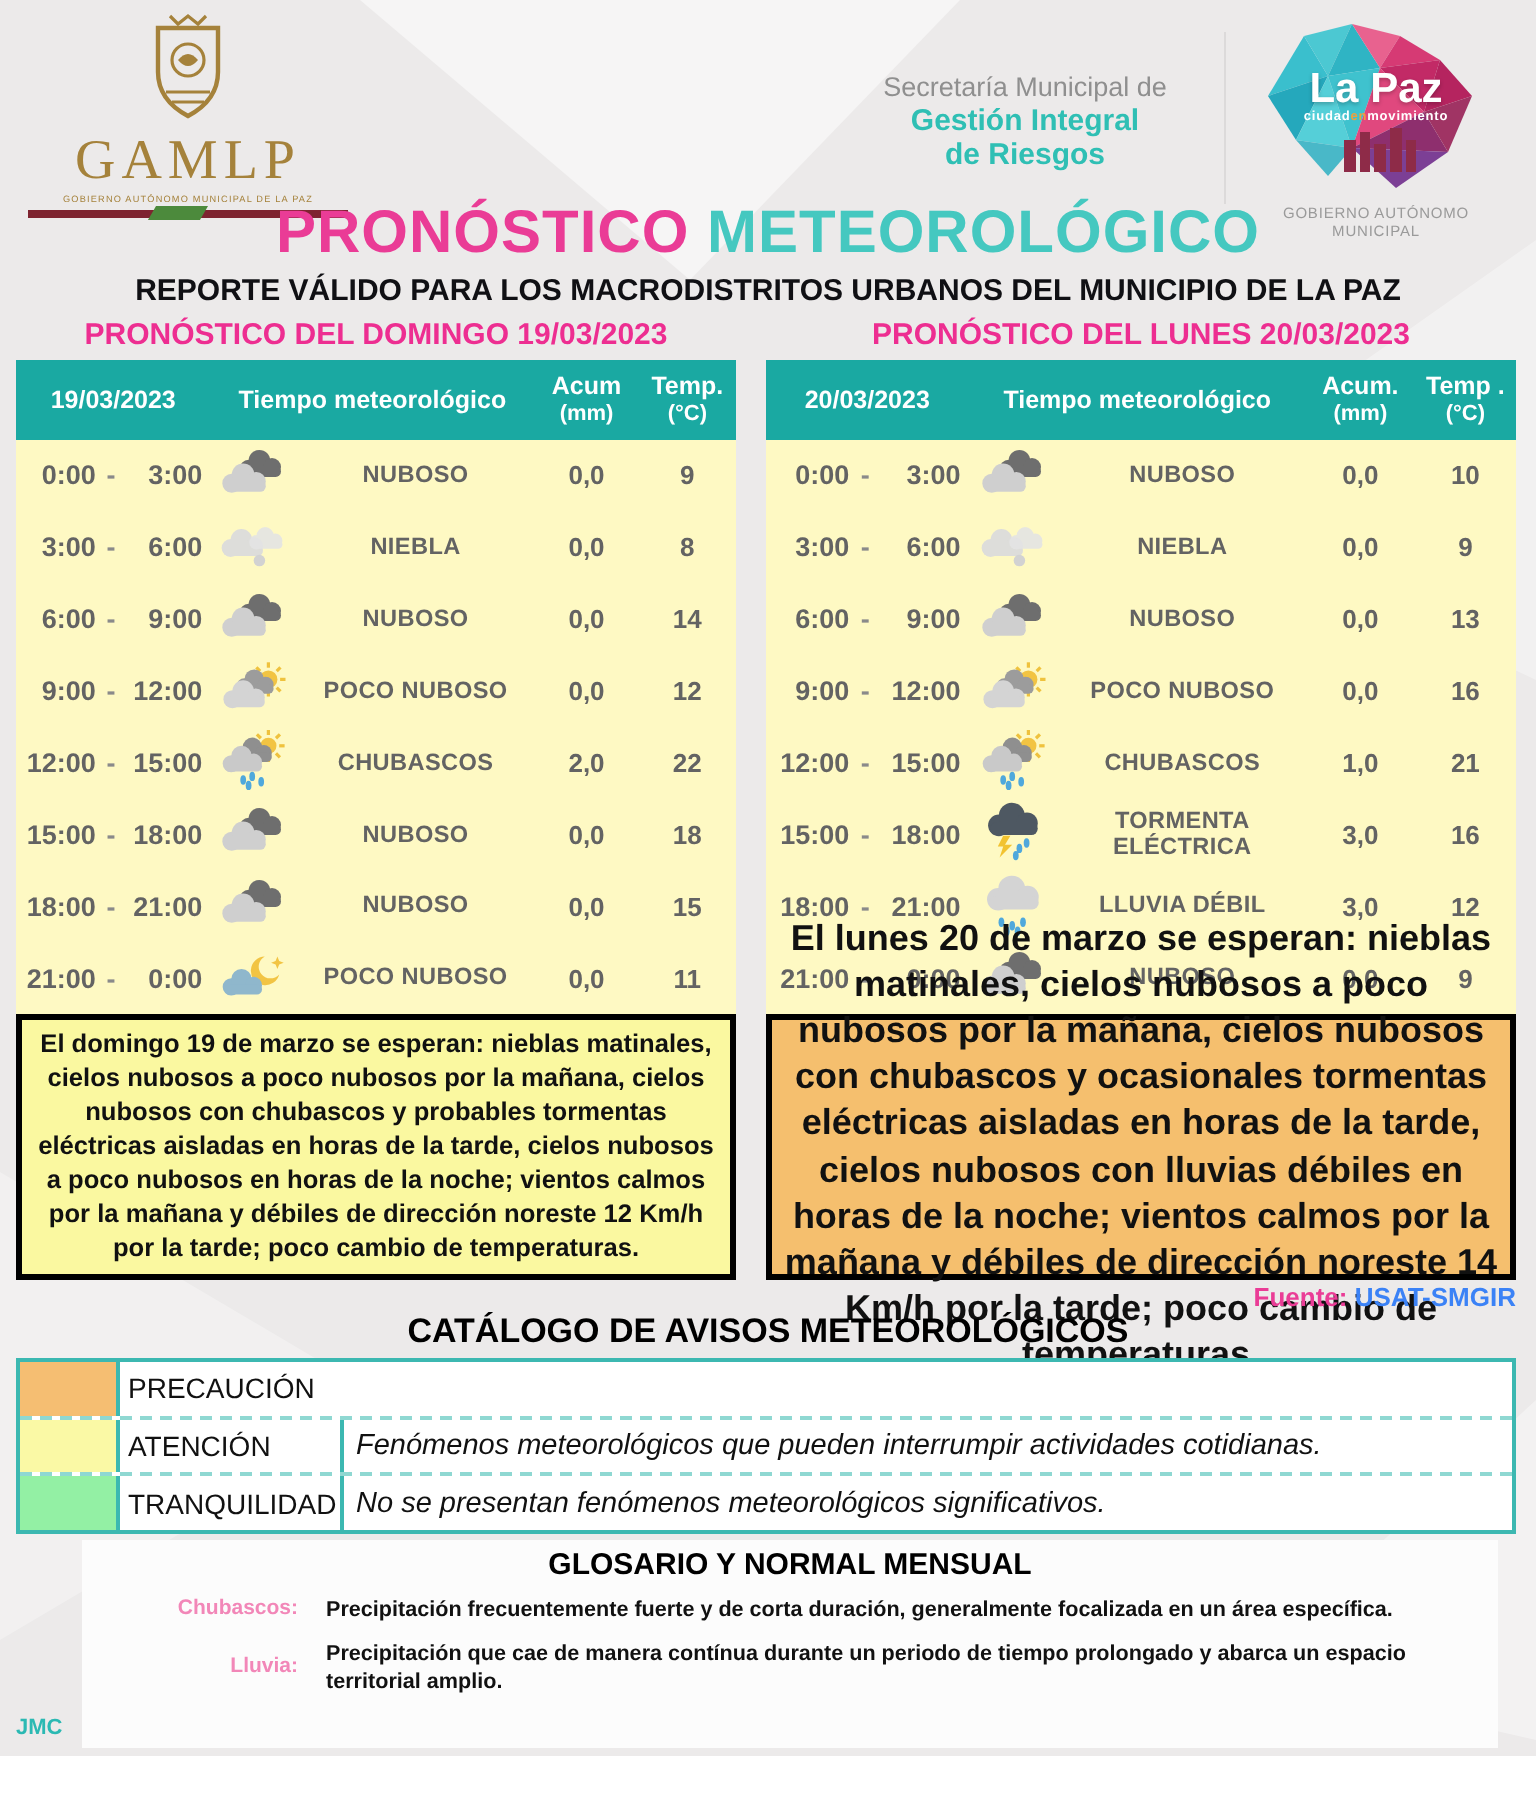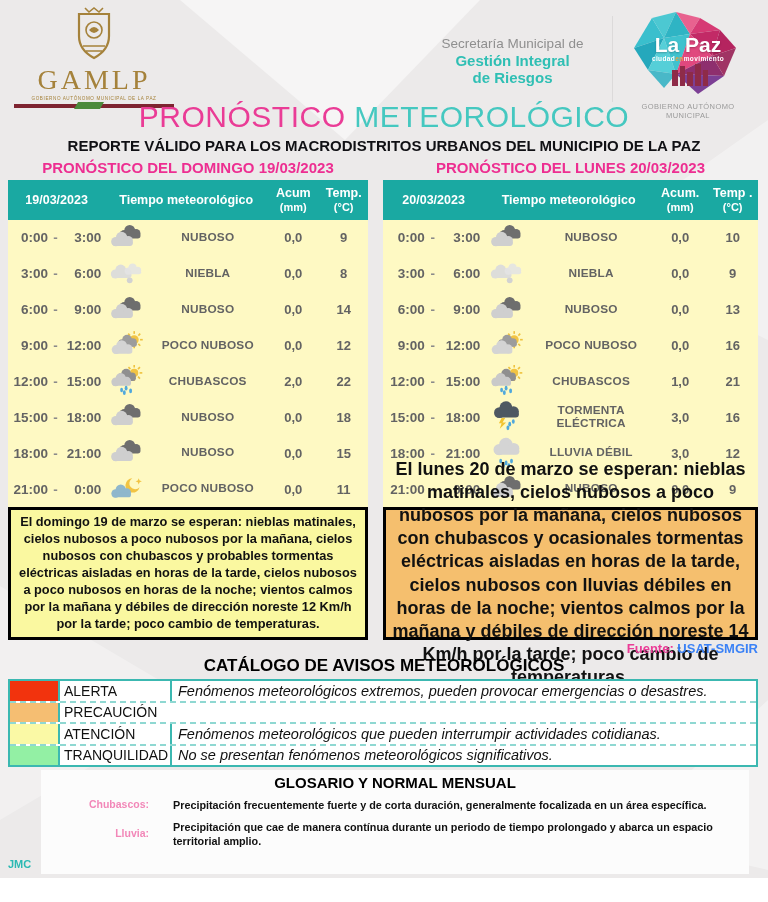--- a/index.html
+++ b/index.html
@@ -29,21 +29,21 @@
   .lapaz{position:absolute;left:622px;top:8px;width:132px;text-align:center;}
   .lapaz .mosaic{position:relative;width:120px;height:92px;margin:0 auto;}
   .lapaz .lp-text{position:absolute;left:0;top:26px;width:120px;text-align:center;color:#fff;
     font-weight:bold;font-size:21px;line-height:1;text-shadow:0 1px 2px rgba(0,0,0,.25);}
   .lapaz .lp-tag{position:absolute;left:0;top:47px;width:120px;text-align:center;color:#fff;
     font-size:6.5px;font-weight:bold;letter-spacing:.4px;}
   .lapaz .lp-tag .en{color:#F0A03C;}
   .lapaz .cap{color:#9A9A9A;font-size:7.5px;font-weight:normal;letter-spacing:.4px;margin-top:2px;}
 
   .main-title{position:absolute;left:0;top:100px;width:768px;text-align:center;
-    font-size:30px;font-weight:400;letter-spacing:.5px;line-height:1.1;}
+    font-size:30px;font-weight:700;letter-spacing:.5px;line-height:1.1;}
   .main-title .t1{color:#EA3C96;}
   .main-title .t2{color:#45C8C0;}
   .subtitle{position:absolute;left:0;top:137px;width:768px;text-align:center;
     font-size:15px;font-weight:bold;color:#101014;}
 
   
   .wtitle{position:absolute;top:159px;text-align:center;font-size:15px;font-weight:bold;color:#ED2E91;}
   .wtitle.left{left:8px;width:360px;}
   .wtitle.right{left:383px;width:375px;}
   .whead{position:absolute;top:180px;height:40px;background:#1AA9A2;color:#fff;
@@ -83,21 +83,21 @@
   .cat-row{flex:1;display:grid;grid-template-columns:48px 112px 1fr;align-items:stretch;}
   .cat-row + .cat-row{border-top:2px dashed #8FD8D2;}
   .cat-label{border-left:2px solid #3CB8B1;display:flex;align-items:center;padding-left:4px;
     font-size:14px;color:#111;}
   .cat-desc{border-left:2px solid #3CB8B1;display:flex;align-items:center;padding-left:6px;
     font-size:14.5px;font-style:italic;color:#111;}
 
   
   .glossary{position:absolute;left:41px;top:770px;width:708px;height:104px;background:#FCFCFC;}
   .glo-title{text-align:center;font-size:15px;font-weight:bold;color:#000;padding-top:4px;}
-  .glo-item{display:grid;grid-template-columns:108px 1fr;column-gap:24px;align-items:center;margin-top:7px;}
+  .glo-item{display:grid;grid-template-columns:108px 1fr;column-gap:14px;align-items:center;margin-top:7px;}
   .glo-term{color:#F287B8;font-weight:bold;font-size:10.5px;text-align:right;line-height:1.3;}
   .glo-def{color:#111;font-weight:bold;font-size:10.8px;line-height:1.35;padding-right:14px;}
   .initials{position:absolute;left:8px;top:858px;color:#2BB9B3;font-weight:bold;font-size:11px;}
 </style>
 </head>
 <body>
 
 <div class="bg">
   <div class="poly p1"></div>
   <div class="poly p2"></div>
@@ -642,25 +642,20 @@
 <div class="summary left" style="background: rgb(250, 248, 160);">El domingo 19 de marzo se esperan: nieblas matinales, cielos nubosos a poco nubosos por la mañana, cielos nubosos con chubascos y probables tormentas eléctricas aisladas en horas de la tarde, cielos nubosos a poco nubosos en horas de la noche; vientos calmos por la mañana y débiles de dirección noreste 12 Km/h por la tarde; poco cambio de temperaturas.</div>
 <div class="summary right" style="background: rgb(245, 191, 110);">El lunes 20 de marzo se esperan: nieblas matinales, cielos nubosos a poco nubosos por la mañana, cielos nubosos con chubascos y ocasionales tormentas eléctricas aisladas en horas de la tarde, cielos nubosos con lluvias débiles en horas de la noche; vientos calmos por la mañana y débiles de dirección noreste 14 Km/h por la tarde; poco cambio de temperaturas.</div>
 
 <div class="fuente">
   <span>Fuente:</span> <span class="v">USAT-SMGIR</span>
 </div>
 
 <div class="cat-title">CATÁLOGO DE AVISOS METEOROLÓGICOS</div>
 <div class="cat-table">
     <div class="cat-row">
-      <div class="cat-swatch" style="background:#F2330D"></div>
-     <div class="cat-label">ALERTA</div>
-     <div class="cat-desc">Fenómenos meteorológicos extremos, pueden provocar emergencias o desastres.</div>
-    </div>
-    <div class="cat-row">
       <div class="cat-swatch" style="background:#F5BE72"></div>
      <div class="cat-label">PRECAUCIÓN</div>
     </div>
     <div class="cat-row">
       <div class="cat-swatch" style="background:#FAF9A5"></div>
      <div class="cat-label">ATENCIÓN</div>
      <div class="cat-desc">Fenómenos meteorológicos que pueden interrumpir actividades cotidianas.</div>
     </div>
     <div class="cat-row">
       <div class="cat-swatch" style="background:#93F0A4"></div>

